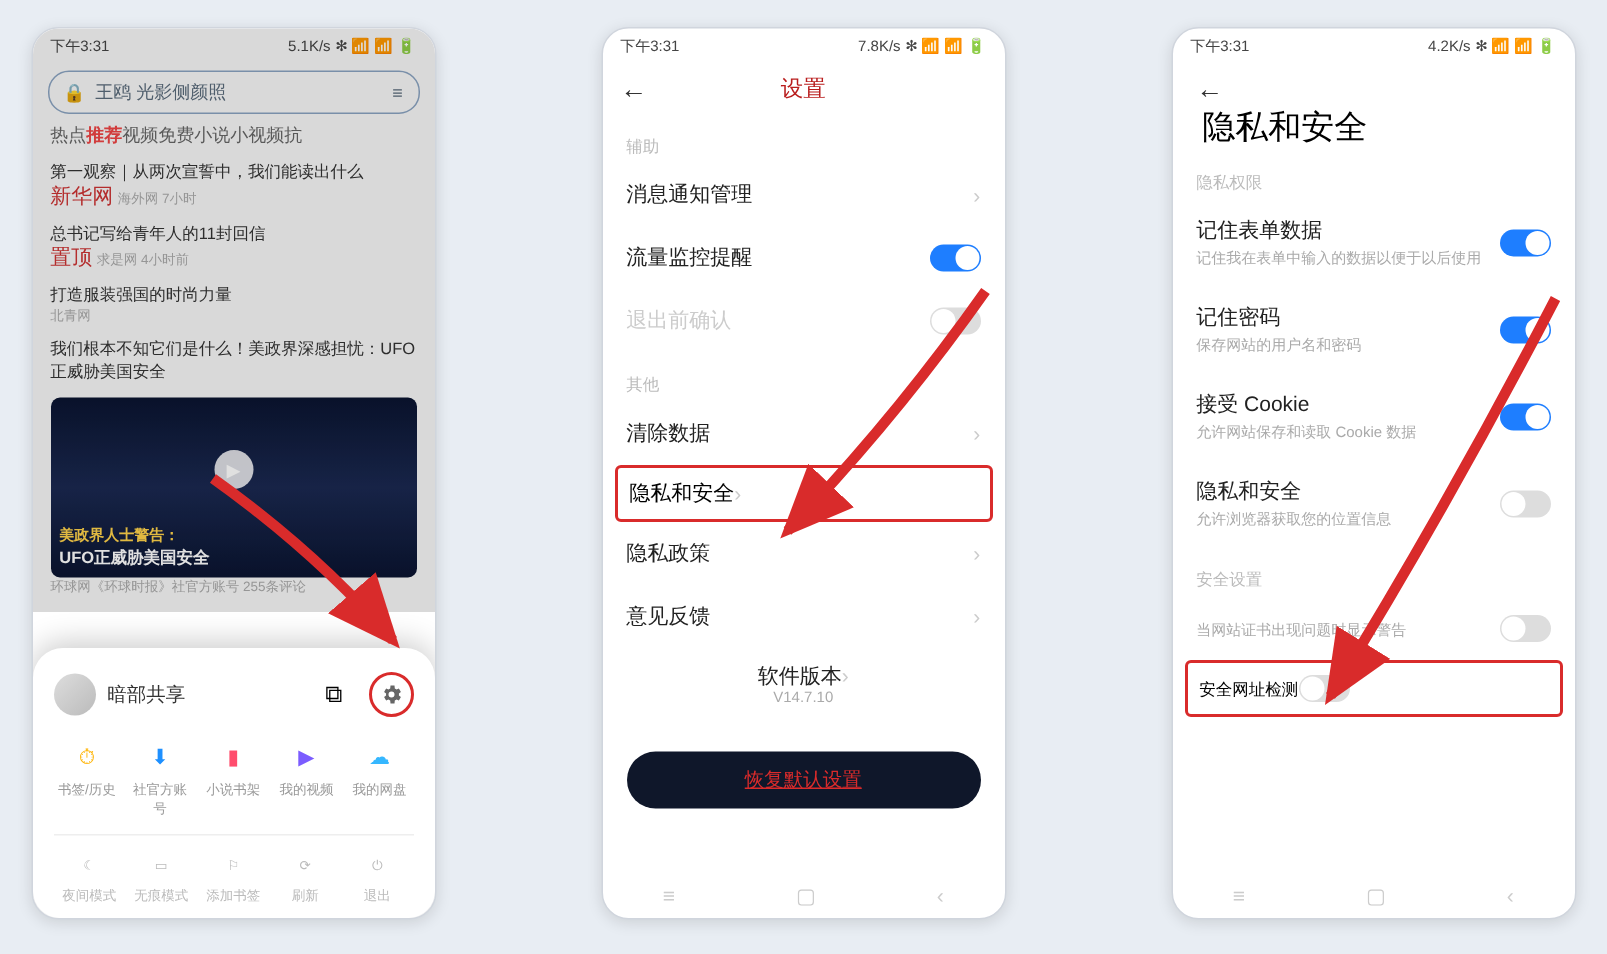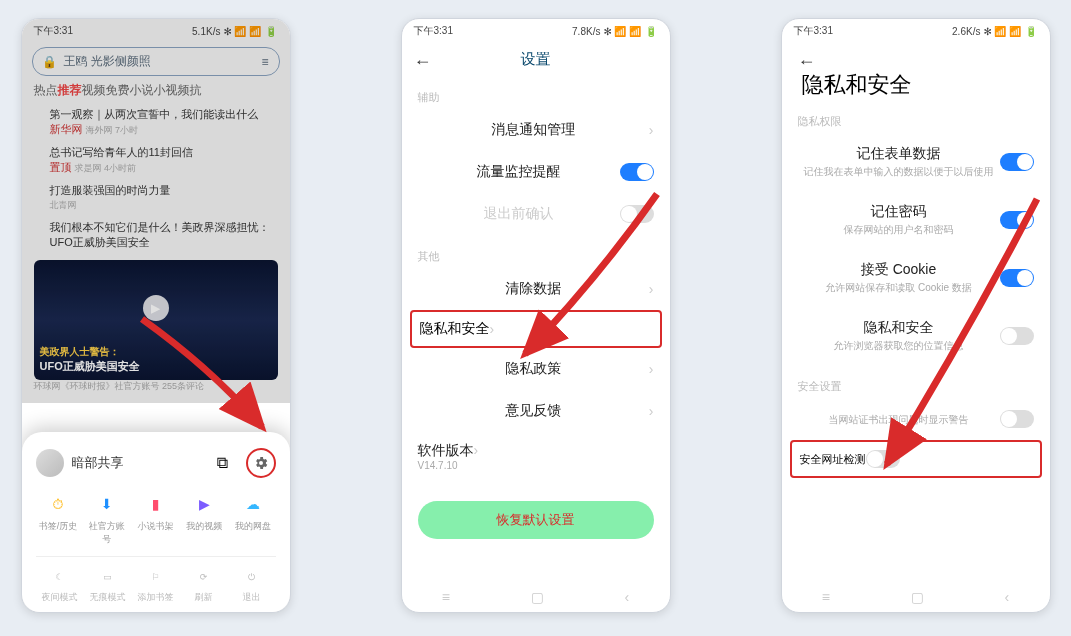--- a/index.html
+++ b/index.html
@@ -41,22 +41,22 @@
     margin: 4px 10px 6px;
     padding: 5px 10px;
     border: 1.5px solid #8aa3c0;
     border-radius: 14px;
     display:flex; align-items:center; gap:6px;
     font-size: 12px; color:#5a6b7b;
   }
   .tabs { display:flex; padding: 0 12px; font-size:12px; color:#666;}
   .tabs .active { color:#e44; font-weight:600; }
   .feed { padding: 4px 12px; font-size:11px; color:#333; }
-  .feed-item { padding: 4px 0; margin-left: 16px; }
-  .feed-item .sub { font-size:11px; color:#c33; }
+  .feed-item { padding: 4px 0; }
+  .feed-item .sub { font-size:14px; color:#c33; }
   .feed-item .sub2 { font-size:9px; color:#aaa; }
   .video-card { margin:6px 0; position:relative; }
   .video-card .thumb {
     width:100%; height:120px; border-radius:6px;
     background: linear-gradient(180deg,#0a1430 0%,#1a2850 50%,#0a1430 100%);
     display:flex; flex-direction:column; justify-content:flex-end; padding:6px;
     color:#fff; font-size:11px; font-weight:600;
     position:relative;
   }
   .video-card .play {
@@ -79,37 +79,37 @@
   .sheet-grid{display:grid;grid-template-columns:repeat(5,1fr);gap:4px;text-align:center;margin-bottom:10px;}
   .sheet-grid .cell{font-size:9px;color:#999;display:flex;flex-direction:column;align-items:center;gap:4px;}
   .ic{width:24px;height:24px;border-radius:6px;display:flex;align-items:center;justify-content:center;font-size:14px;}
   .sheet-grid2{display:grid;grid-template-columns:repeat(5,1fr);border-top:1px solid #eee;padding-top:10px;}
   .sheet-grid2 .cell{font-size:9px;color:#bbb;display:flex;flex-direction:column;align-items:center;gap:4px;}
   .ic2{width:20px;height:20px;display:flex;align-items:center;justify-content:center;color:#bbb;}
 
   
   .header { display:flex; align-items:center; padding: 6px 12px; }
   .back { width:20px; font-size:18px; color:#333; }
-  .header .title { flex:1; text-align:center; font-size:15px; color:#0c4a6e; font-weight:500;}
+  .header .title { flex:1; text-align:center; font-size:15px; color:#b91c1c; font-weight:500;}
   .header .title-left { text-align:left; font-size:22px; font-weight:500; padding-left:4px;}
   .section-label { font-size:11px; color:#bbb; padding: 14px 16px 4px; }
   .row {
     display:flex; align-items:center; padding:12px 16px; font-size:14px; color:#222;
   }
-  .row .grow{flex:1;text-align:center;}
+  .row .grow{flex:1;}
   .row .sub{font-size:10px;color:#aaa;margin-top:2px;}
   .chev{color:#ccc;font-size:14px;}
   .row.dim .grow, .row.dim .chev{color:#ccc;}
   .toggle{width:34px;height:18px;border-radius:10px;background:#ddd;position:relative;}
   .toggle::after{content:"";position:absolute;top:1px;left:1px;width:16px;height:16px;border-radius:50%;background:#fff;}
   .toggle.on{background:#1e7eff;}
   .toggle.on::after{left:auto;right:1px;}
   .hl-red{border:2.5px solid #d92b2b; border-radius:4px; margin:0 8px; padding:8px 8px;}
-  .reset-btn{margin:20px 16px;padding:10px;text-align:center;background:#86efac;border-radius:20px;color:#d92b2b;font-size:13px;}
-  .version-row{display:flex;flex-direction:column;padding:10px 16px;}
+  .reset-btn{margin:20px 16px;padding:10px;text-align:center;background:#0f172a;border-radius:20px;color:#d92b2b;font-size:13px;text-decoration:underline;}
+  .version-row{display:flex;flex-direction:column;padding:10px 16px;align-items:center;}
   .version-row .t{font-size:14px;color:#222;}
   .version-row .v{font-size:10px;color:#aaa;}
 
   .navbar{margin-top:auto;height:30px;display:flex;justify-content:space-around;align-items:center;color:#ccc;}
   .navbar span{font-size:14px;}
 
   
   .arrow{position:absolute;pointer-events:none;z-index:50;}
 
   .p3-body{flex:1;overflow:hidden;}
@@ -296,21 +296,21 @@
           <path d="M0,0 L7,3 L0,6 Z" fill="#d92b2b"></path>
         </marker>
       </defs>
     <path d="M150,5 Q90,90 18,165" stroke="#d92b2b" stroke-width="7" fill="none" marker-end="url(#ah2)"></path>
   </svg>
 </div>
 
 <div class="phone">
   <div class="status-bar">
     <span>下午3:31</span>
-    <span class="icons"><span>2.6K/s</span> ✻ 📶 📶 🔋</span>
+    <span class="icons"><span>4.2K/s</span> ✻ 📶 📶 🔋</span>
   </div>
   <div class="header" style="flex-direction:column;align-items:flex-start;padding:6px 16px 0;">
     <div class="back">←</div>
     <div class="title-left">隐私和安全</div>
   </div>
 
   <div class="p3-body">
     <div class="section-label">隐私权限</div>
     <div class="row">
       <div class="grow">

